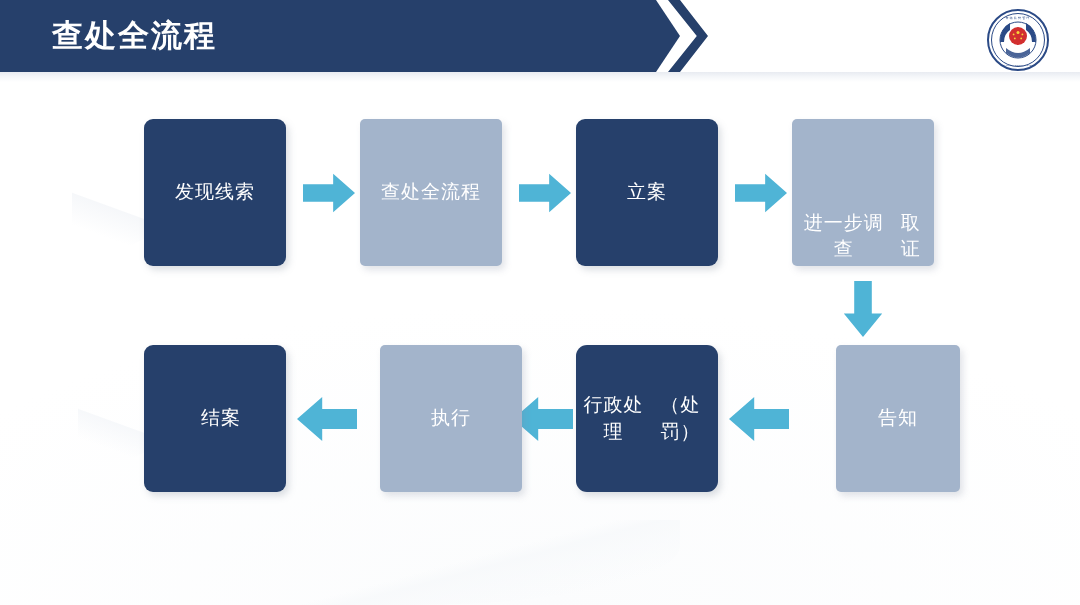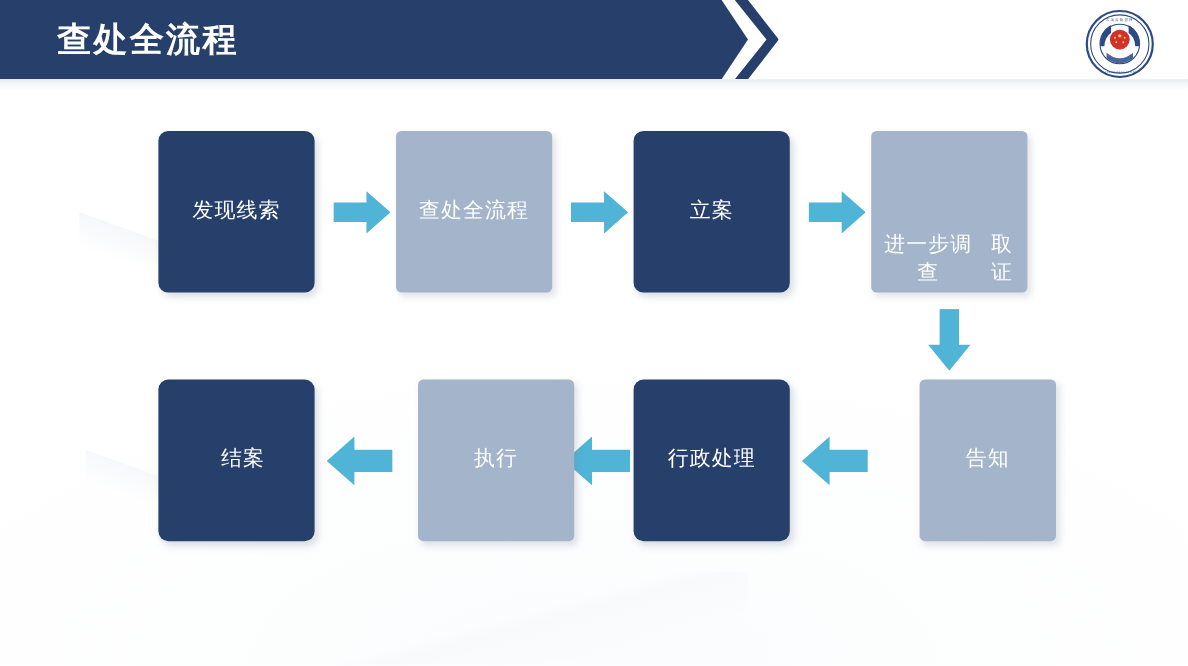--- a/index.html
+++ b/index.html
@@ -207,22 +207,23 @@
         <span style="display:block">进一步调查</span>
         <span style="display:block">取证</span>
       </div>
 
     <div class="arrow arrow-down" style="left:843px; top:281px;"></div>
 
     <div class="node light" style="left:792px; top:345px; width:124px; height:147px;margin-left:44px;">告知</div>
 
     <div class="arrow arrow-left" style="left:729px; top:396px;"></div>
 
-    <div class="node dark" style="left:576px; top:345px; width:142px; height:147px;">
+    <div class="node dark" style="left:576px; top:345px; width:142px; height:147px;border-radius:11px;">
         <span style="display:block">行政处理</span>
+        <span style="display:block">（处罚）</span>
       </div>
 
     <div class="arrow arrow-left" style="left:513px; top:396px;"></div>
 
     <div class="node light" style="left:380px; top:345px; width:142px; height:147px;">执行</div>
 
     <div class="arrow arrow-left" style="left:297px; top:396px;"></div>
 
     <div class="node dark" style="left:144px; top:345px; width:142px; height:147px;padding-left:16px;">结案</div>
 

